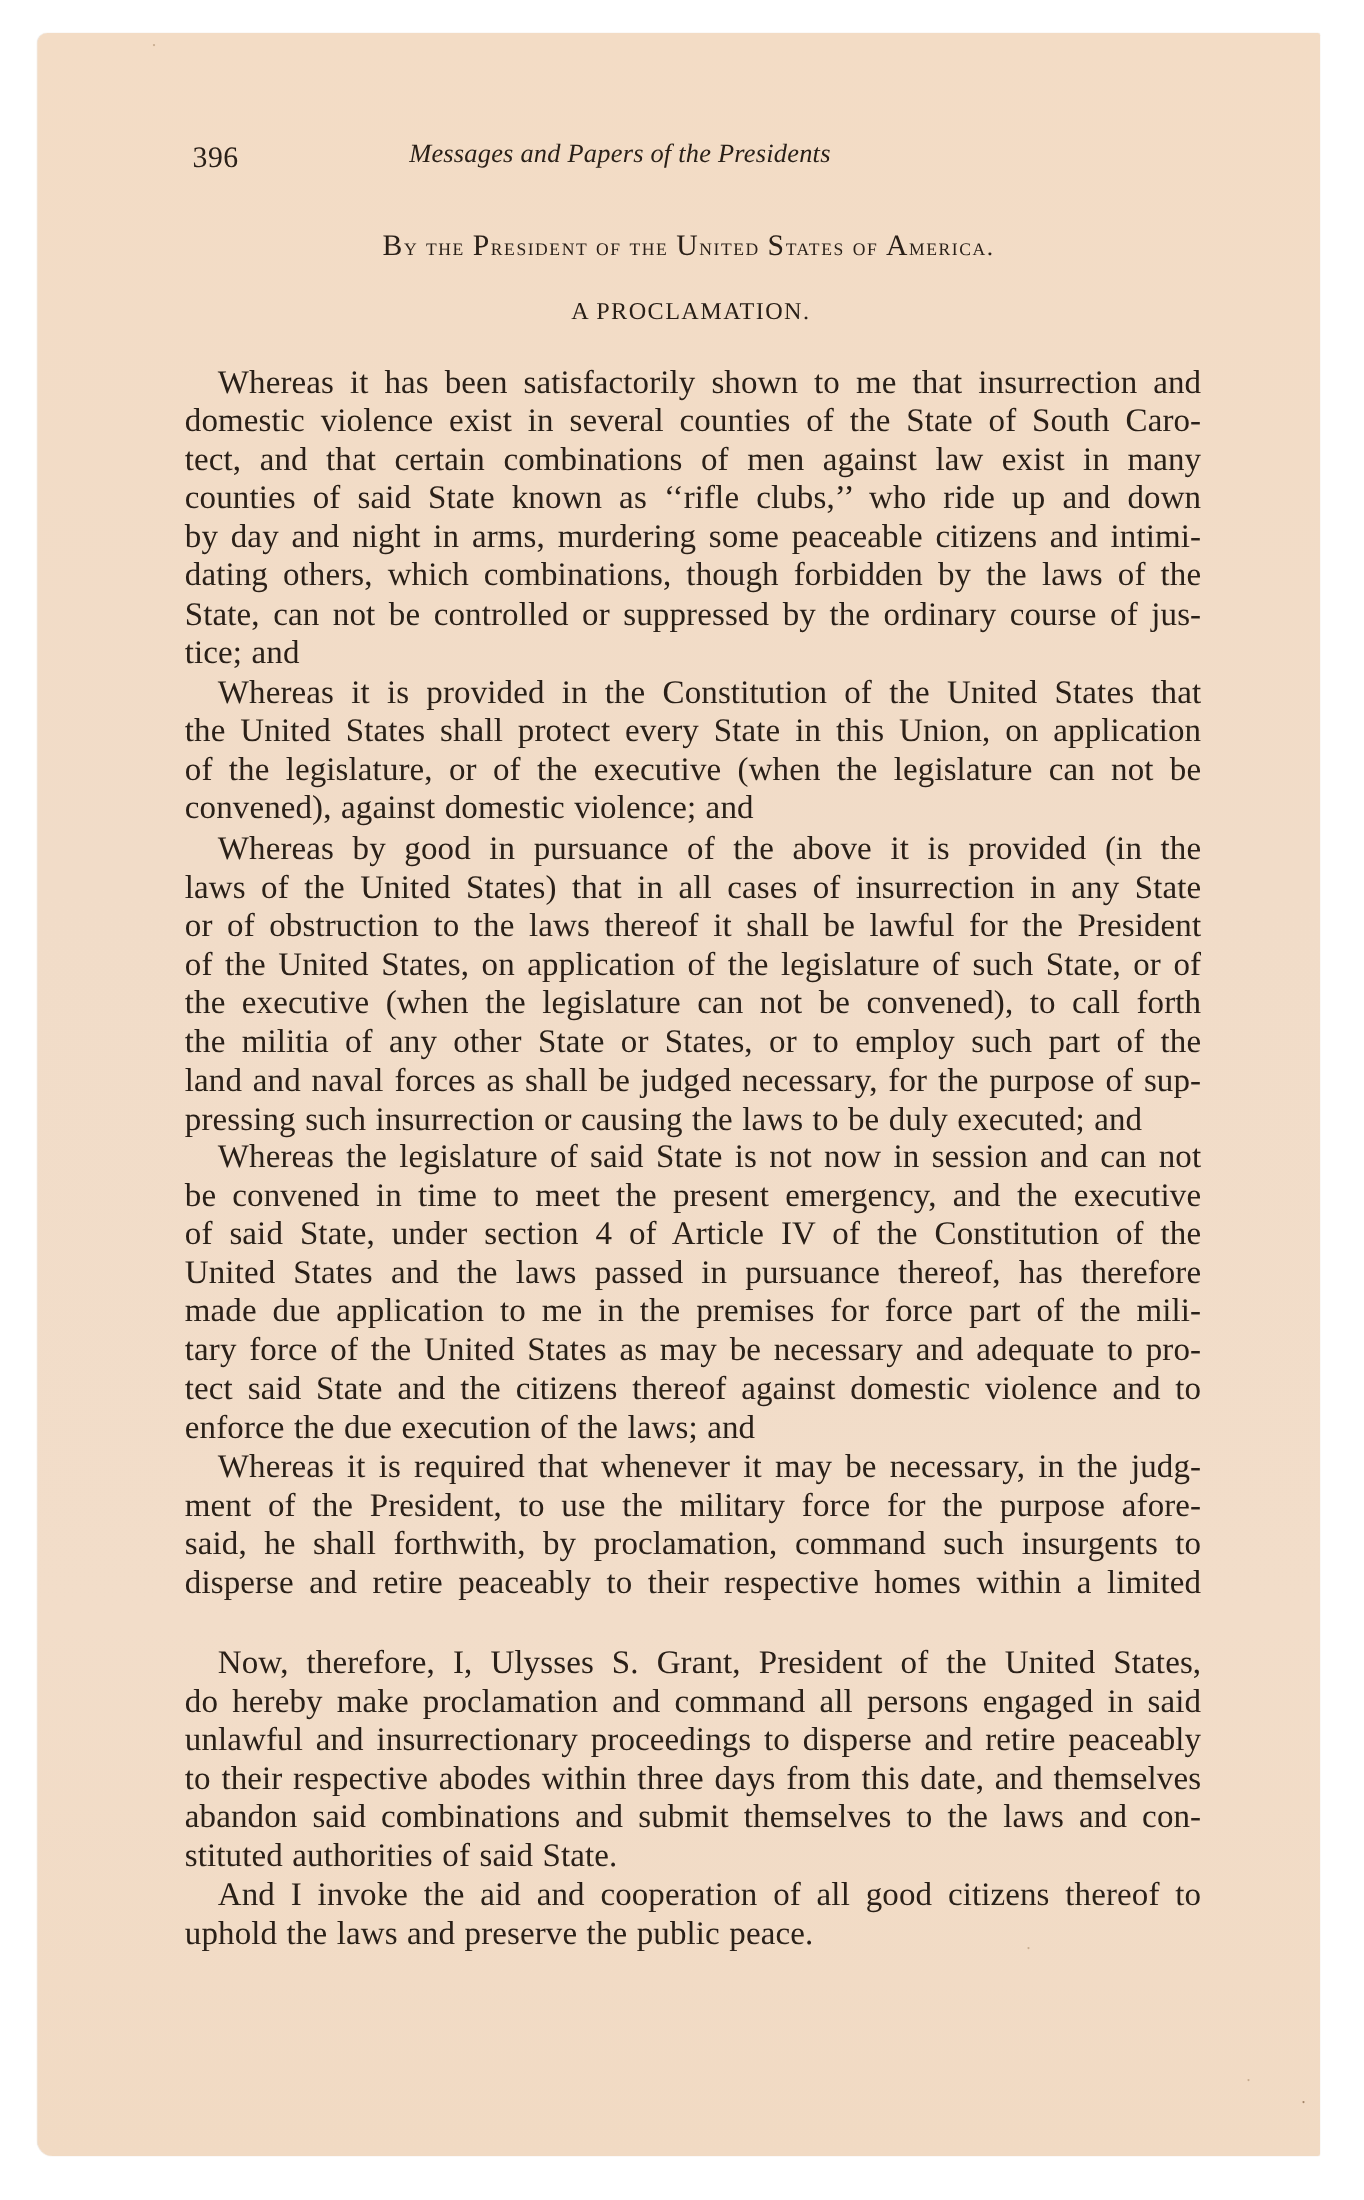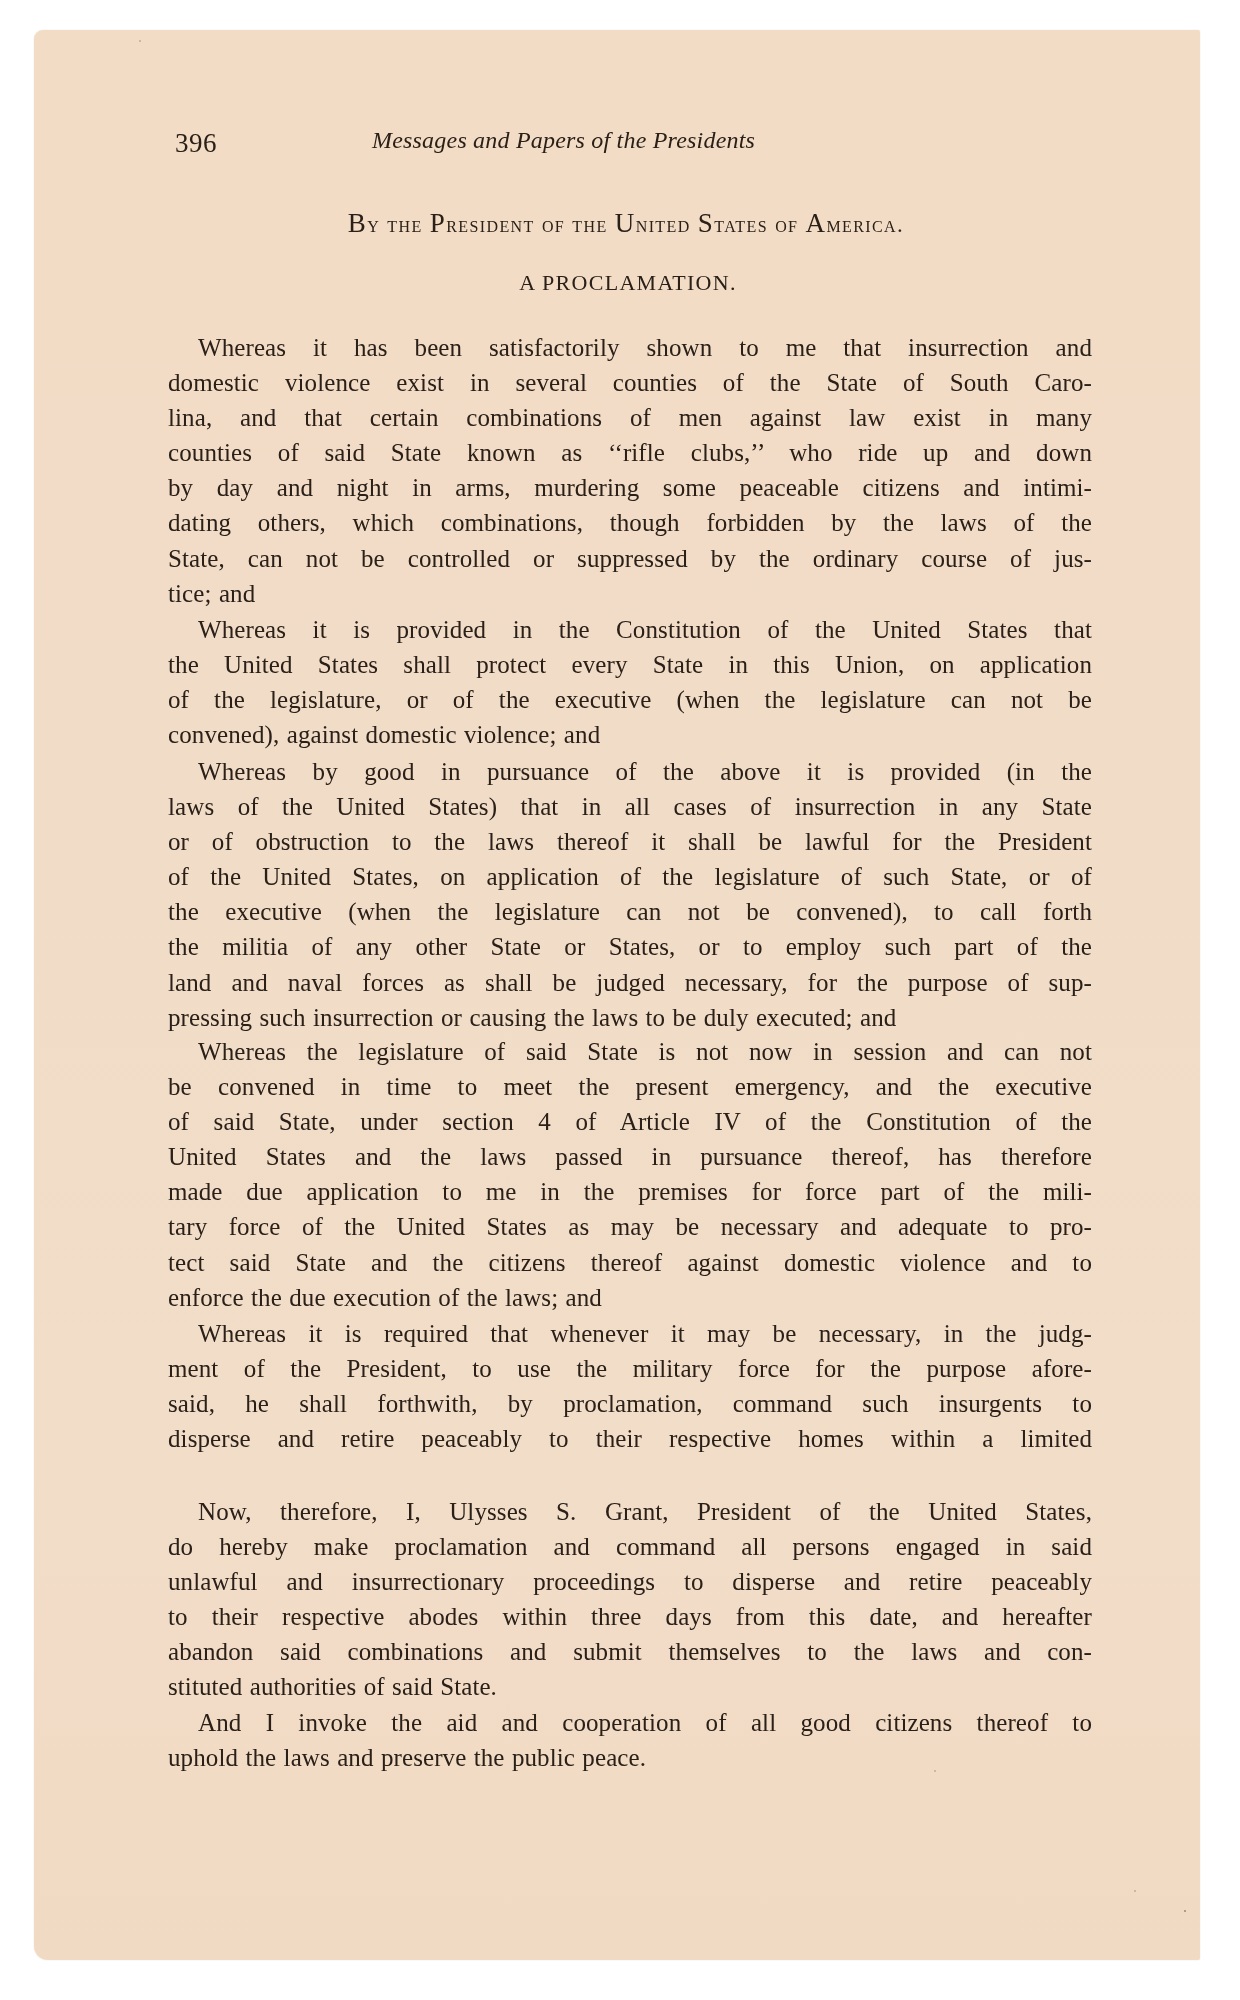--- a/index.html
+++ b/index.html
@@ -30,21 +30,21 @@
       font-size: 23px; font-variant: small-caps; letter-spacing: 1.4px; padding-left: 12px; box-sizing: border-box;
     }
     .by-line .big { font-size: 27px; }
     .proclamation-heading {
       position: absolute; top: 270px; left: 0; width: 1240px; text-align: center;
       font-size: 22px; letter-spacing: 1.3px; padding-left: 16px; box-sizing: border-box;
     }
     .body-text { position: absolute; left: 168px; width: 924px; }
     .para { position: absolute; left: 0; width: 924px; }
     .line {
-      display: block; height: 35.1px; line-height: 35.1px; font-size: 25px;
+      display: block; height: 35.1px; line-height: 35.1px; font-size: 30px;
       text-align: justify; text-align-last: justify; white-space: nowrap; overflow: visible;
       letter-spacing: 0.1px; word-spacing: 1px;
     }
     .line.first { padding-left: 30px; }
     .line.last { text-align-last: left; }
   </style>
 </head>
 <body>
 
 <div class="page">
@@ -60,21 +60,21 @@
 </div>
 
 <div class="by-line" id="by-line"><span><span class="big">B</span><span>y</span></span> <span><span>the</span></span> <span><span class="big">P</span><span>resident</span></span> <span><span>of</span></span> <span><span>the</span></span> <span><span class="big">U</span><span>nited</span></span> <span><span class="big">S</span><span>tates</span></span> <span><span>of</span></span> <span><span class="big">A</span><span>merica.</span></span></div>
 
 <div class="proclamation-heading">A PROCLAMATION.</div>
 
 <div class="body-text">
   <div class="para" style="top:330px">
       <span class="line first">Whereas it has been satisfactorily shown to me that insurrection and</span>
       <span class="line">domestic violence exist in several counties of the State of South Caro-</span>
-      <span class="line">lina, and that certain combinations of men against law exist in many</span>
+      <span class="line">tect, and that certain combinations of men against law exist in many</span>
       <span class="line">counties of said State known as ‘‘rifle clubs,’’ who ride up and down</span>
       <span class="line">by day and night in arms, murdering some peaceable citizens and intimi-</span>
       <span class="line">dating others, which combinations, though forbidden by the laws of the</span>
       <span class="line">State, can not be controlled or suppressed by the ordinary course of jus-</span>
       <span class="line last">tice; and</span>
     </div>
   <div class="para" style="top:612px">
       <span class="line first">Whereas it is provided in the Constitution of the United States that</span>
       <span class="line">the United States shall protect every State in this Union, on application</span>
       <span class="line">of the legislature, or of the executive (when the legislature can not be</span>
@@ -103,21 +103,21 @@
   <div class="para" style="top:1316px">
       <span class="line first">Whereas it is required that whenever it may be necessary, in the judg-</span>
       <span class="line">ment of the President, to use the military force for the purpose afore-</span>
       <span class="line">said, he shall forthwith, by proclamation, command such insurgents to</span>
       <span class="line">disperse and retire peaceably to their respective homes within a limited</span>
     </div>
   <div class="para" style="top:1494px">
       <span class="line first">Now, therefore, I, Ulysses S. Grant, President of the United States,</span>
       <span class="line">do hereby make proclamation and command all persons engaged in said</span>
       <span class="line">unlawful and insurrectionary proceedings to disperse and retire peaceably</span>
-      <span class="line">to their respective abodes within three days from this date, and hereafter</span>
+      <span class="line">to their respective abodes within three days from this date, and themselves</span>
       <span class="line">abandon said combinations and submit themselves to the laws and con-</span>
       <span class="line last">stituted authorities of said State.</span>
     </div>
   <div class="para" style="top:1705px">
       <span class="line first">And I invoke the aid and cooperation of all good citizens thereof to</span>
       <span class="line last">uphold the laws and preserve the public peace.</span>
     </div>
 </div>
 
 </body></html>

